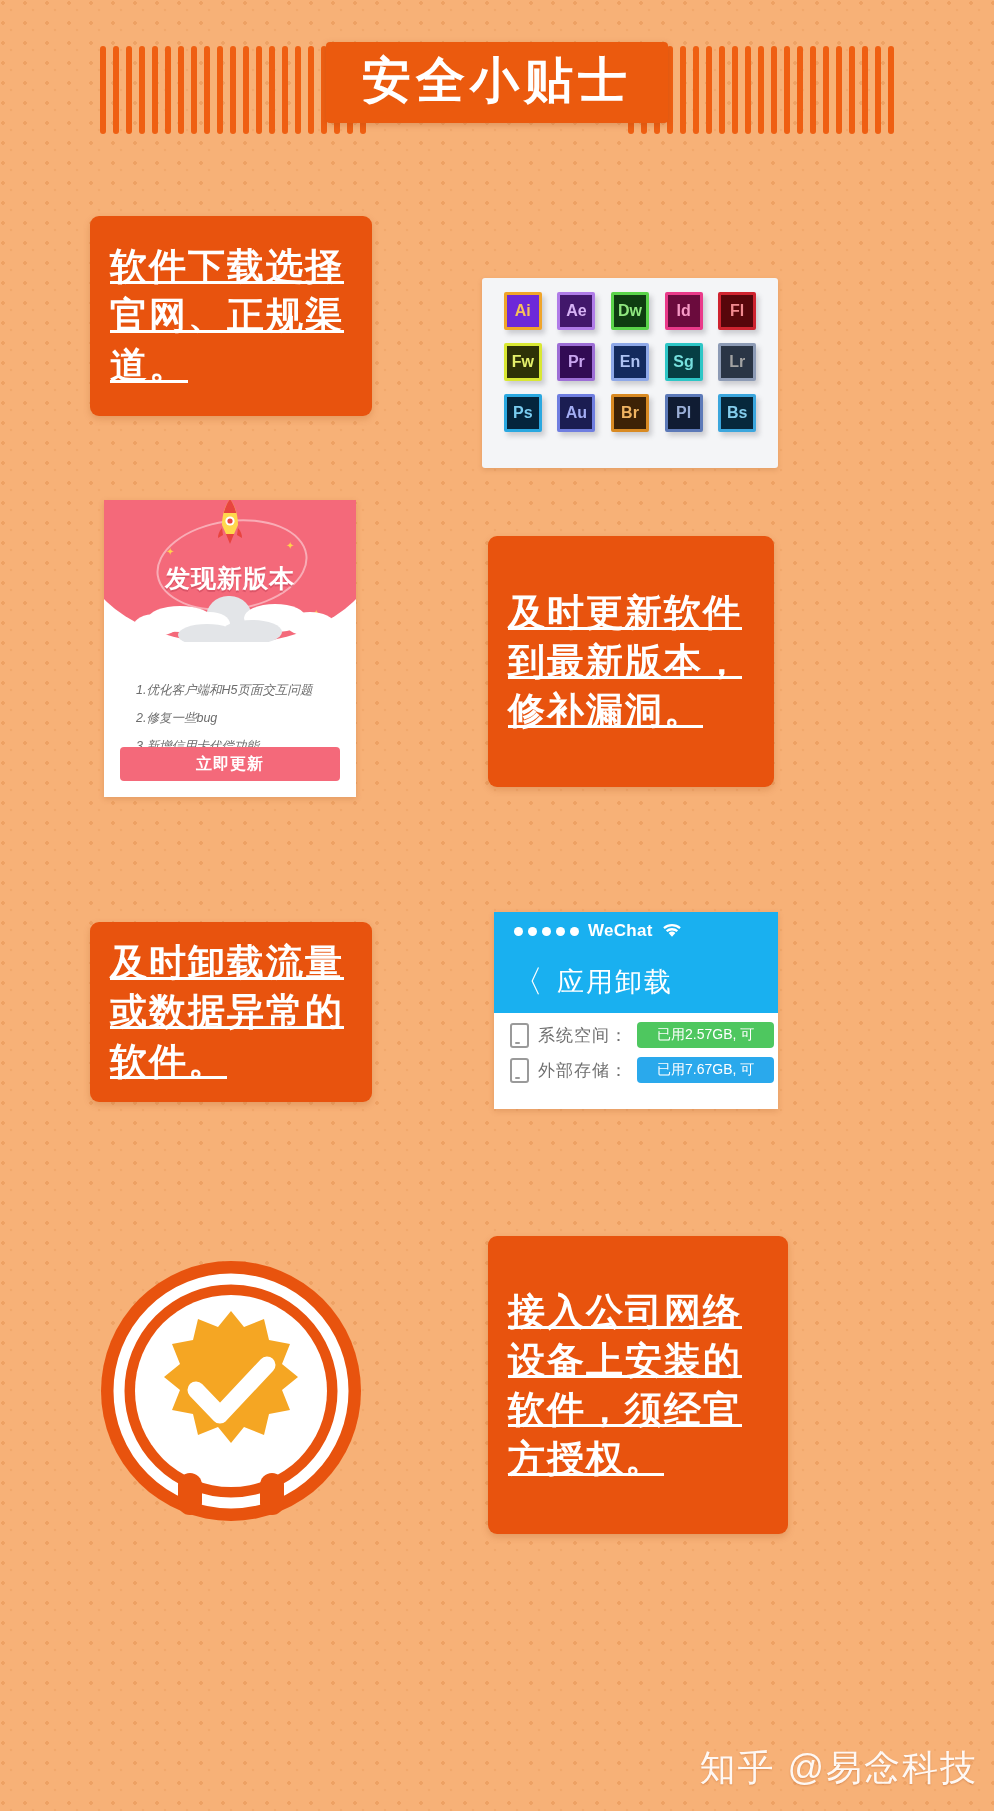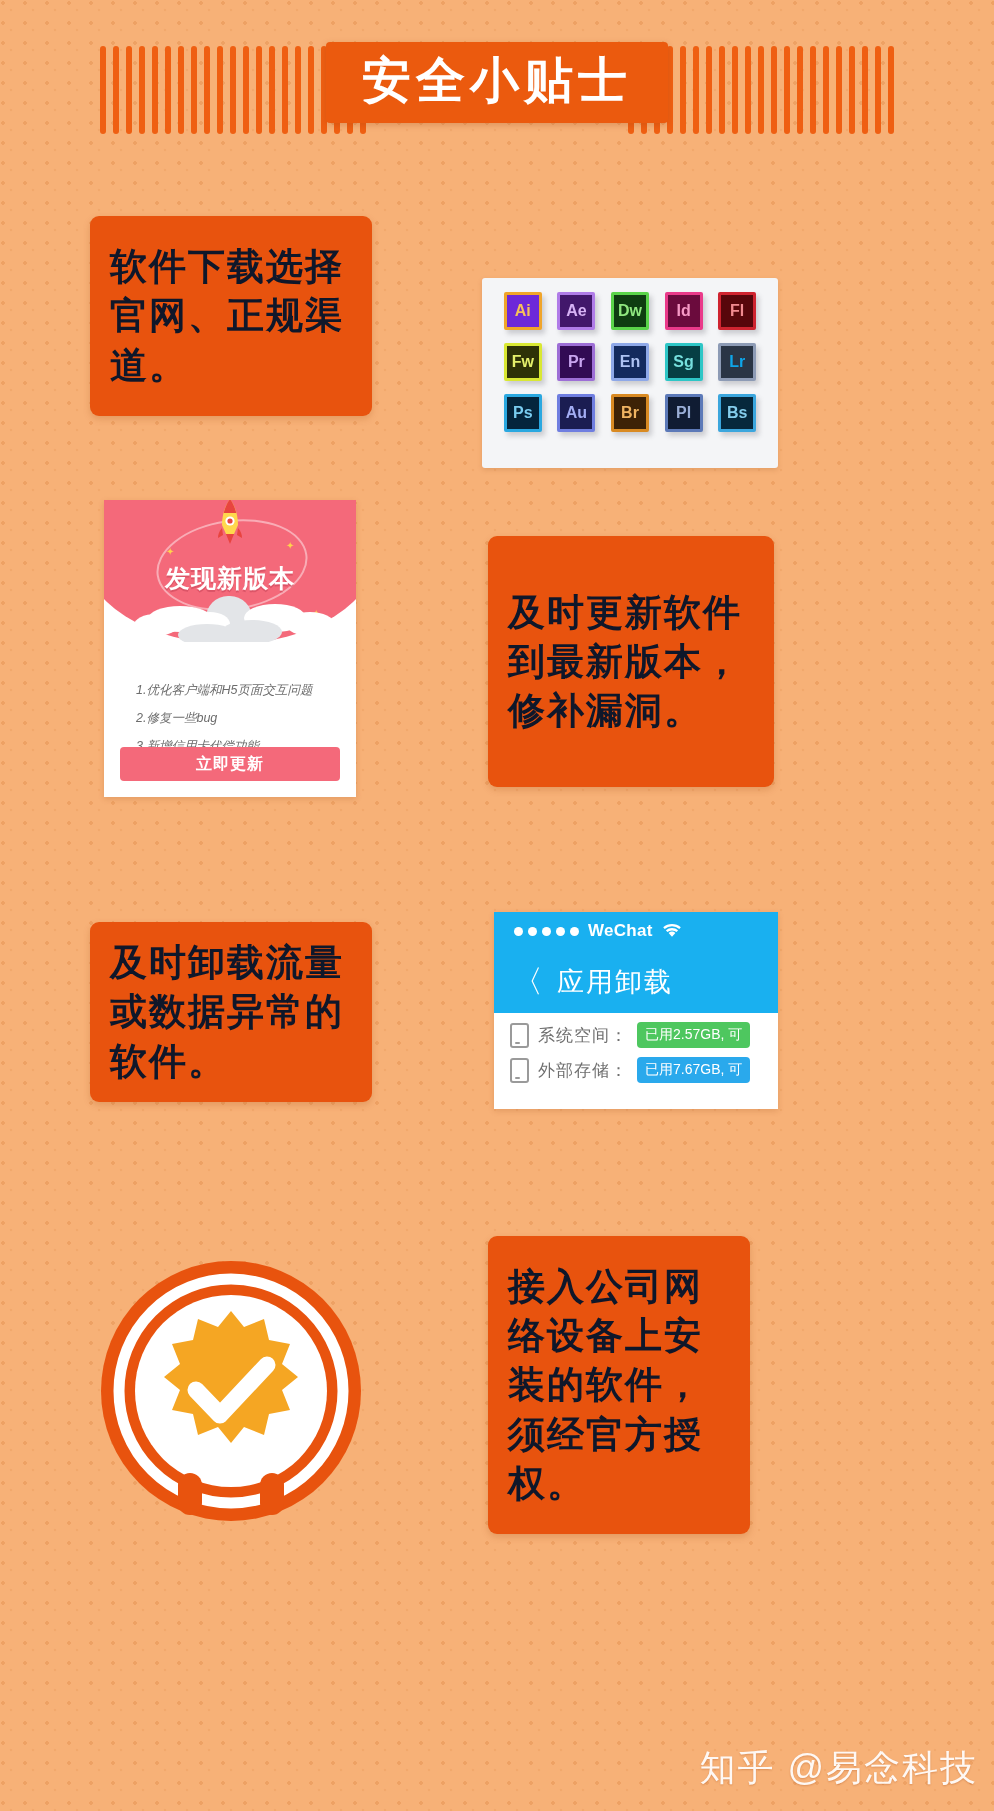--- a/index.html
+++ b/index.html
@@ -42,23 +42,24 @@
     line-height:1;white-space:nowrap;
   }
 
   
   .tipcard{
     position:absolute;background:#e8530e;border-radius:9px;
     box-shadow:0 3px 7px rgba(160,70,15,.22);
     display:flex;align-items:center;
   }
   .tipcard p{
-    margin:0;color:#0f172a;font-weight:bold;
+    margin:0;color:#ffffff;font-weight:bold;
     font-size:37px;line-height:1.33;letter-spacing:2px;
     padding:0 20px;
+    text-decoration:underline;
   }
 
   
   .adobe-panel{
     position:absolute;left:482px;top:278px;width:296px;height:190px;
     background:#f4f5f7;border-radius:3px;
     box-shadow:0 2px 5px rgba(140,70,20,.18);
     padding:14px 0 0 0;box-sizing:border-box;
   }
   .adobe-grid{
@@ -133,21 +134,21 @@
     height:63px;background:#19b0f0;display:flex;align-items:center;
     gap:14px;padding-left:18px;color:#ffffff;
   }
   .wc-back{font-size:31px;line-height:1;font-weight:300;}
   .wc-navtitle{font-size:27px;letter-spacing:2px;}
   .wc-row{
     display:flex;align-items:center;gap:9px;padding:9px 0 0 16px;color:#6f6f6f;
   }
   .wc-rowlabel{font-size:17px;letter-spacing:1px;white-space:nowrap;}
   .wc-badge{
-    padding:4px 8px;border-radius:4px;color:#ffffff;font-size:14px;
+    padding:4px 20px;border-radius:4px;color:#ffffff;font-size:14px;
     white-space:nowrap;overflow:hidden;
   }
   .wc-icon{width:15px;height:21px;border:2px solid #9a9a9a;border-radius:3px;position:relative;}
   .wc-icon:after{
     content:"";position:absolute;left:3px;bottom:2px;width:5px;height:2px;
     background:#9a9a9a;border-radius:1px;
   }
 
   
   .emblem{
@@ -246,21 +247,21 @@
         <div class="adobe-cell">
           <div class="adobe-icon" style="border-color: rgb(157, 110, 214); background: rgb(50, 11, 84); color: rgb(200, 164, 239);">Pr</div>
         </div>
         <div class="adobe-cell">
           <div class="adobe-icon" style="border-color: rgb(142, 168, 232); background: rgb(19, 42, 94); color: rgb(173, 194, 242);">En</div>
         </div>
         <div class="adobe-cell">
           <div class="adobe-icon" style="border-color: rgb(46, 198, 198); background: rgb(6, 63, 68); color: rgb(118, 224, 222);">Sg</div>
         </div>
         <div class="adobe-cell">
-          <div class="adobe-icon" style="border-color: rgb(141, 155, 181); background: rgb(42, 53, 69); color: #0ea5e9;">Lr</div>
+          <div class="adobe-icon" style="border-color: rgb(141, 155, 181); background: rgb(42, 53, 69); color: #a3a3a3;">Lr</div>
         </div>
         <div class="adobe-cell">
           <div class="adobe-icon" style="border-color: rgb(42, 168, 224); background: rgb(4, 37, 60); color: rgb(121, 205, 240);">Ps</div>
         </div>
         <div class="adobe-cell">
           <div class="adobe-icon" style="border-color: rgb(111, 126, 224); background: rgb(27, 29, 82); color: rgb(163, 173, 243);">Au</div>
         </div>
         <div class="adobe-cell">
           <div class="adobe-icon" style="border-color: rgb(217, 138, 34); background: rgb(61, 34, 6); color: rgb(240, 180, 98);">Br</div>
         </div>
@@ -350,21 +351,21 @@
           <span class="wc-badge" style="background: rgb(78, 199, 95);">已用2.57GB, 可</span>
         </div>
         <div class="wc-row">
           <span class="wc-icon"></span>
           <span class="wc-rowlabel">外部存储：</span>
           <span class="wc-badge" style="background: rgb(42, 169, 236);">已用7.67GB, 可</span>
         </div>
       </div>
   </div>
 
-  <div class="tipcard" style="left:488px;top:1236px;width:262px;height:298px;">
+  <div class="tipcard" style="left:488px;top:1236px;width:300px;height:298px;">
     <p>接入公司网络设备上安装的软件，须经官方授权。</p>
   </div>
 
   <svg class="emblem" viewBox="0 0 278 278">
     <circle cx="139" cy="134" r="130" fill="#e8530e"></circle>
     <circle cx="139" cy="134" r="112" fill="none" stroke="#ffffff" stroke-width="11"></circle>
     <circle cx="139" cy="134" r="96" fill="#ffffff"></circle>
     <rect x="86" y="216" width="24" height="42" rx="12" fill="#e8530e"></rect>
     <rect x="168" y="216" width="24" height="42" rx="12" fill="#e8530e"></rect>
     <g>

